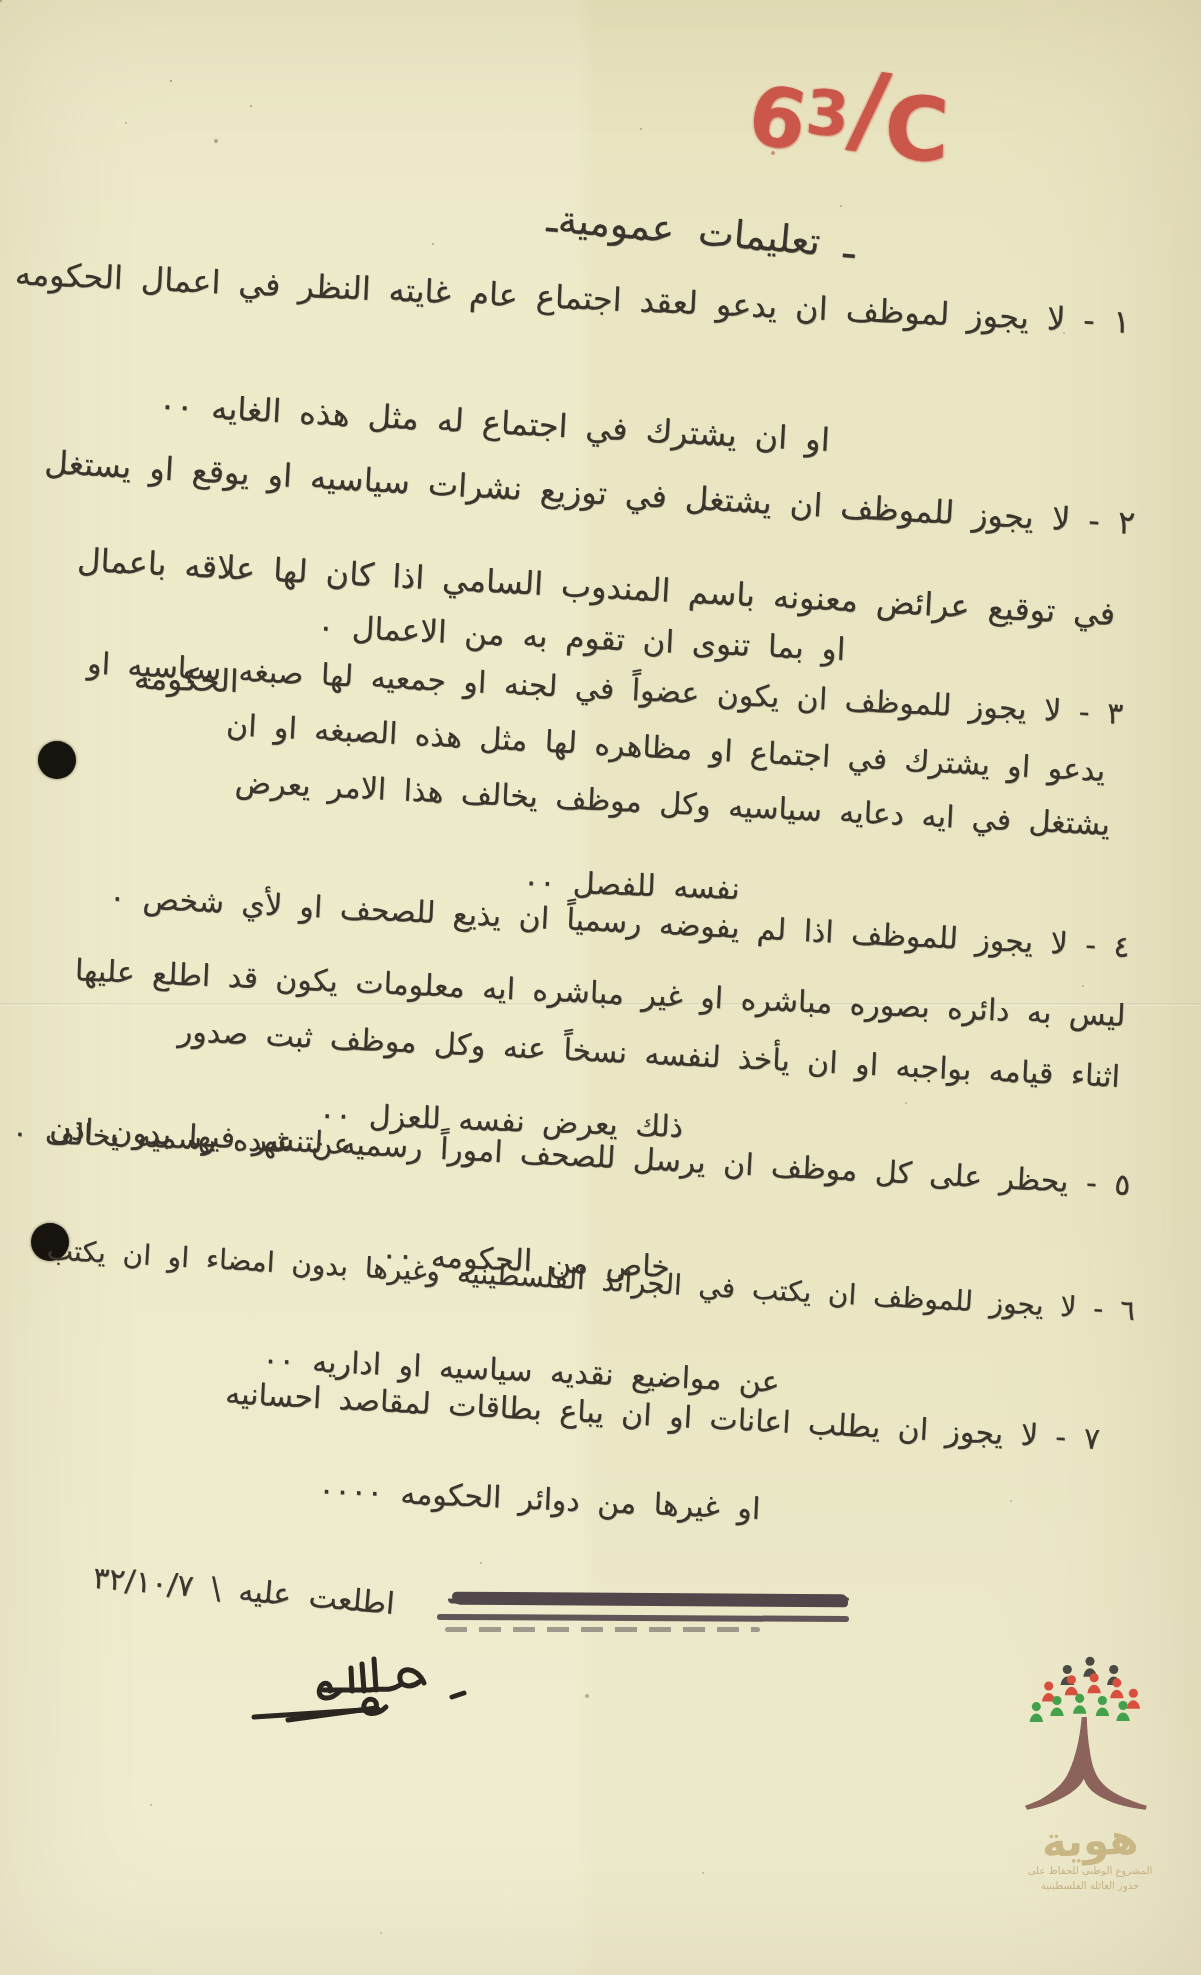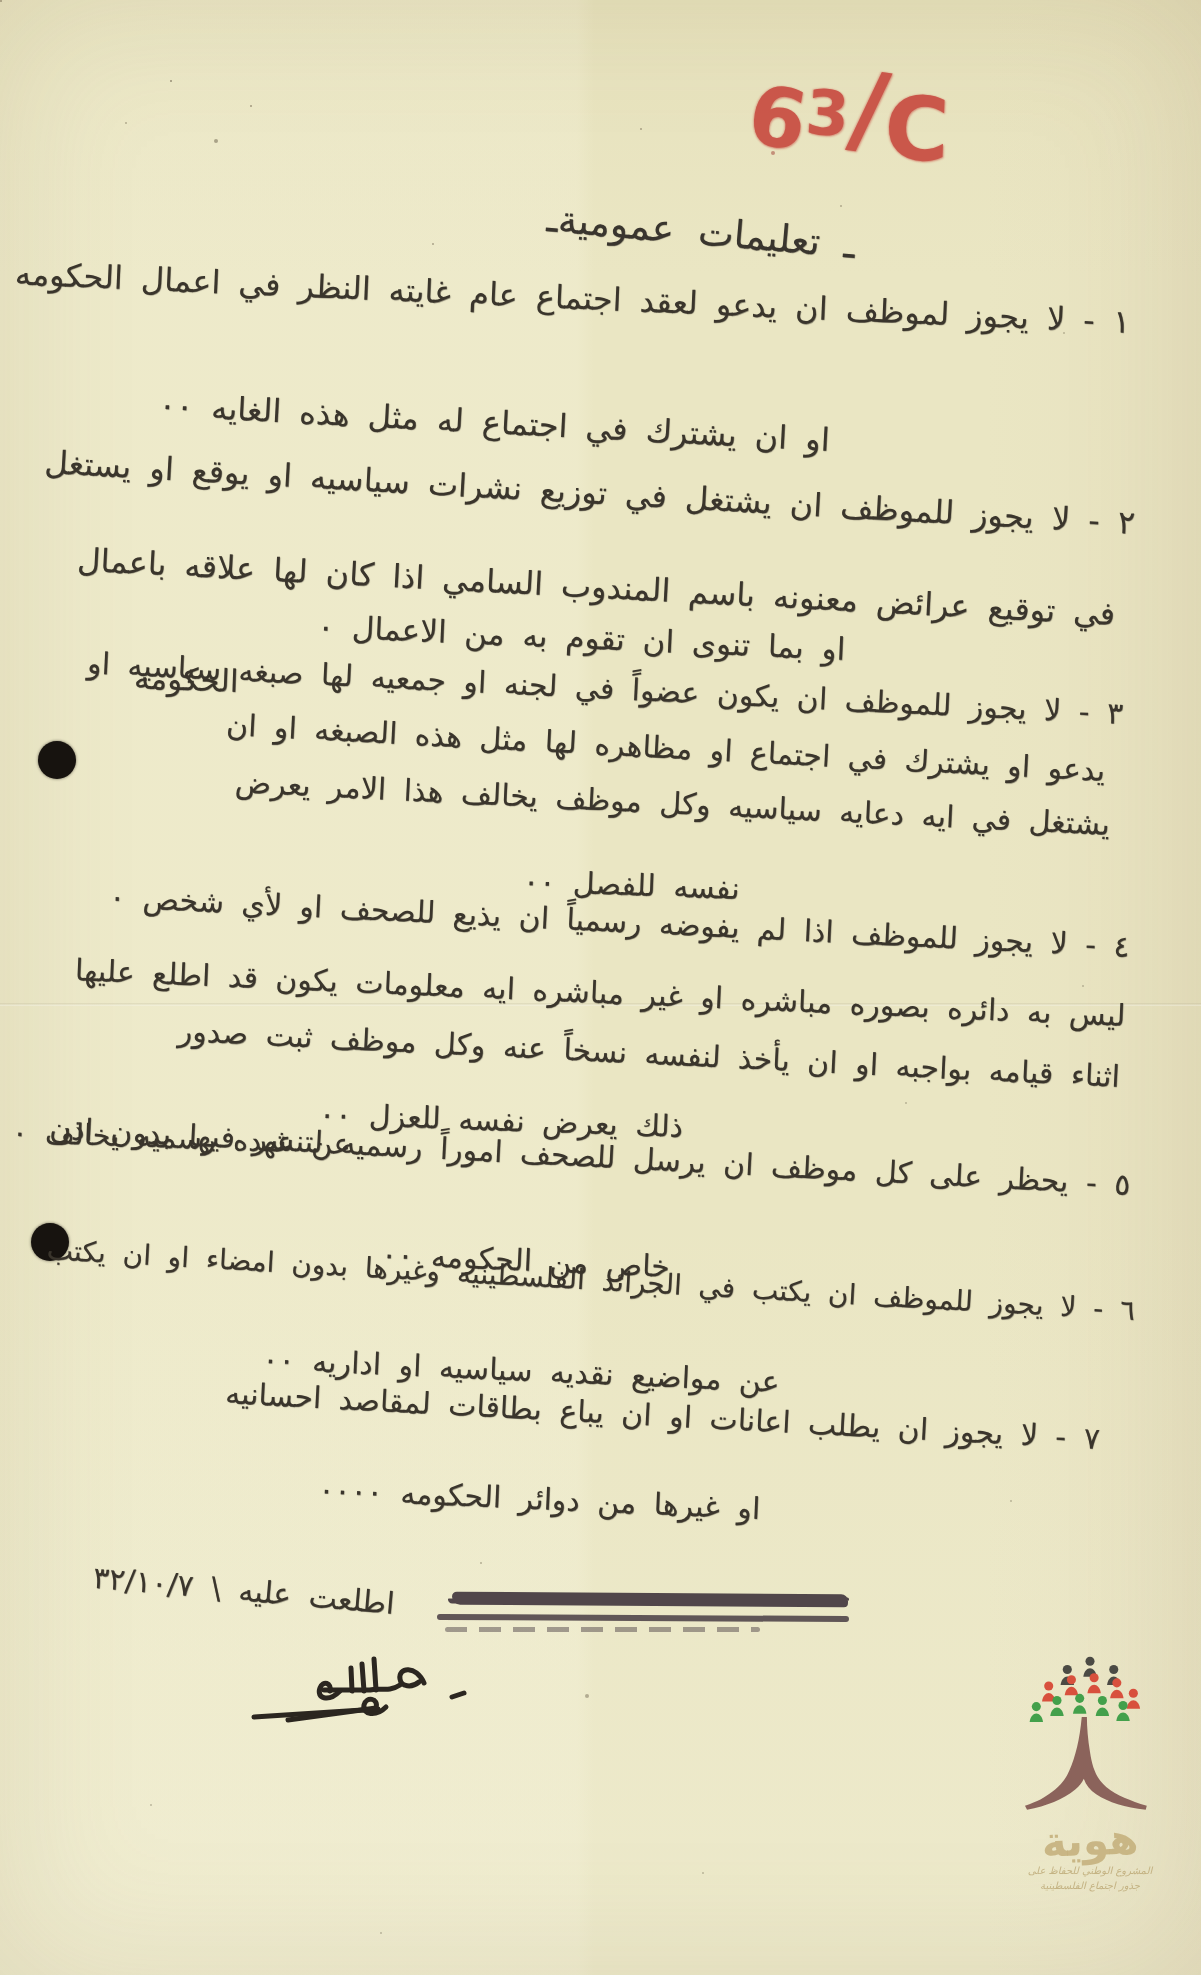--- a/index.html
+++ b/index.html
@@ -53,21 +53,21 @@
   .strike.s1{left:452px; top:1593px; width:396px; height:13px; border-radius:7px 10px 6px 12px;
     transform:rotate(.4deg); box-shadow:-8px 3px 0 -4px #51464a, 6px -2px 0 -5px #51464a;}
   .strike.s2{left:437px; top:1615px; width:412px; height:6px; border-radius:4px; transform:rotate(.3deg); opacity:.9;}
   .strike.s3{left:445px; top:1627px; width:315px; height:5px; border-radius:3px; opacity:.5;
     background:repeating-linear-gradient(90deg,#51464a 0 22px, rgba(0,0,0,0) 22px 34px);}
   
   .signature{position:absolute; left:228px; top:1645px;}
   
   .watermark{position:absolute; left:1000px; top:1655px; width:180px; text-align:center; pointer-events:none;}
   .wm-word{font-size:42px; font-weight:bold; color:rgba(197,178,127,.92); transform:rotate(-2deg); line-height:1.05;}
-  .wm-sub{font-size:10px; color:rgba(194,176,128,.95); direction:rtl; line-height:1.5;font-style:italic;}
+  .wm-sub{font-size:10px; color:rgba(194,176,128,.95); direction:rtl; line-height:1.5;}
 </style>
 </head>
 <body>
 
 <div class="page">
   <div class="paper-tone"></div>
   <div class="crease" style="top:1003px;"></div>
   <div class="specks"></div>
 
   <div class="hole h1"></div>
@@ -151,15 +151,15 @@
           <use href="#psn" x="60" y="50"></use>
         <use href="#psn" x="82" y="52"></use>
           <use href="#psn" x="102" y="57"></use>
       </g>
       <path fill="#8b635b" d="M62,60 C60,82 56,98 50,112 C45,124 36,132 22,140 C18,142 13,144 7,146 L9,150
         C28,146 44,140 56,130 C60,127 62,124 64,120 C66,126 70,131 76,135 C88,143 104,148 124,150 L125,146
         C109,141 96,136 86,128 C76,120 72,108 70,94 C68,82 67,70 67,60 Z"></path>
     </svg>
     <div class="wm-word">هوية</div>
     <div class="wm-sub">المشروع الوطني للحفاظ على</div>
-    <div class="wm-sub">جذور اجتماع الفلسطينية</div>
+    <div class="wm-sub">جذور العائلة الفلسطينية</div>
   </div>
 </div>
 
 </body></html>

